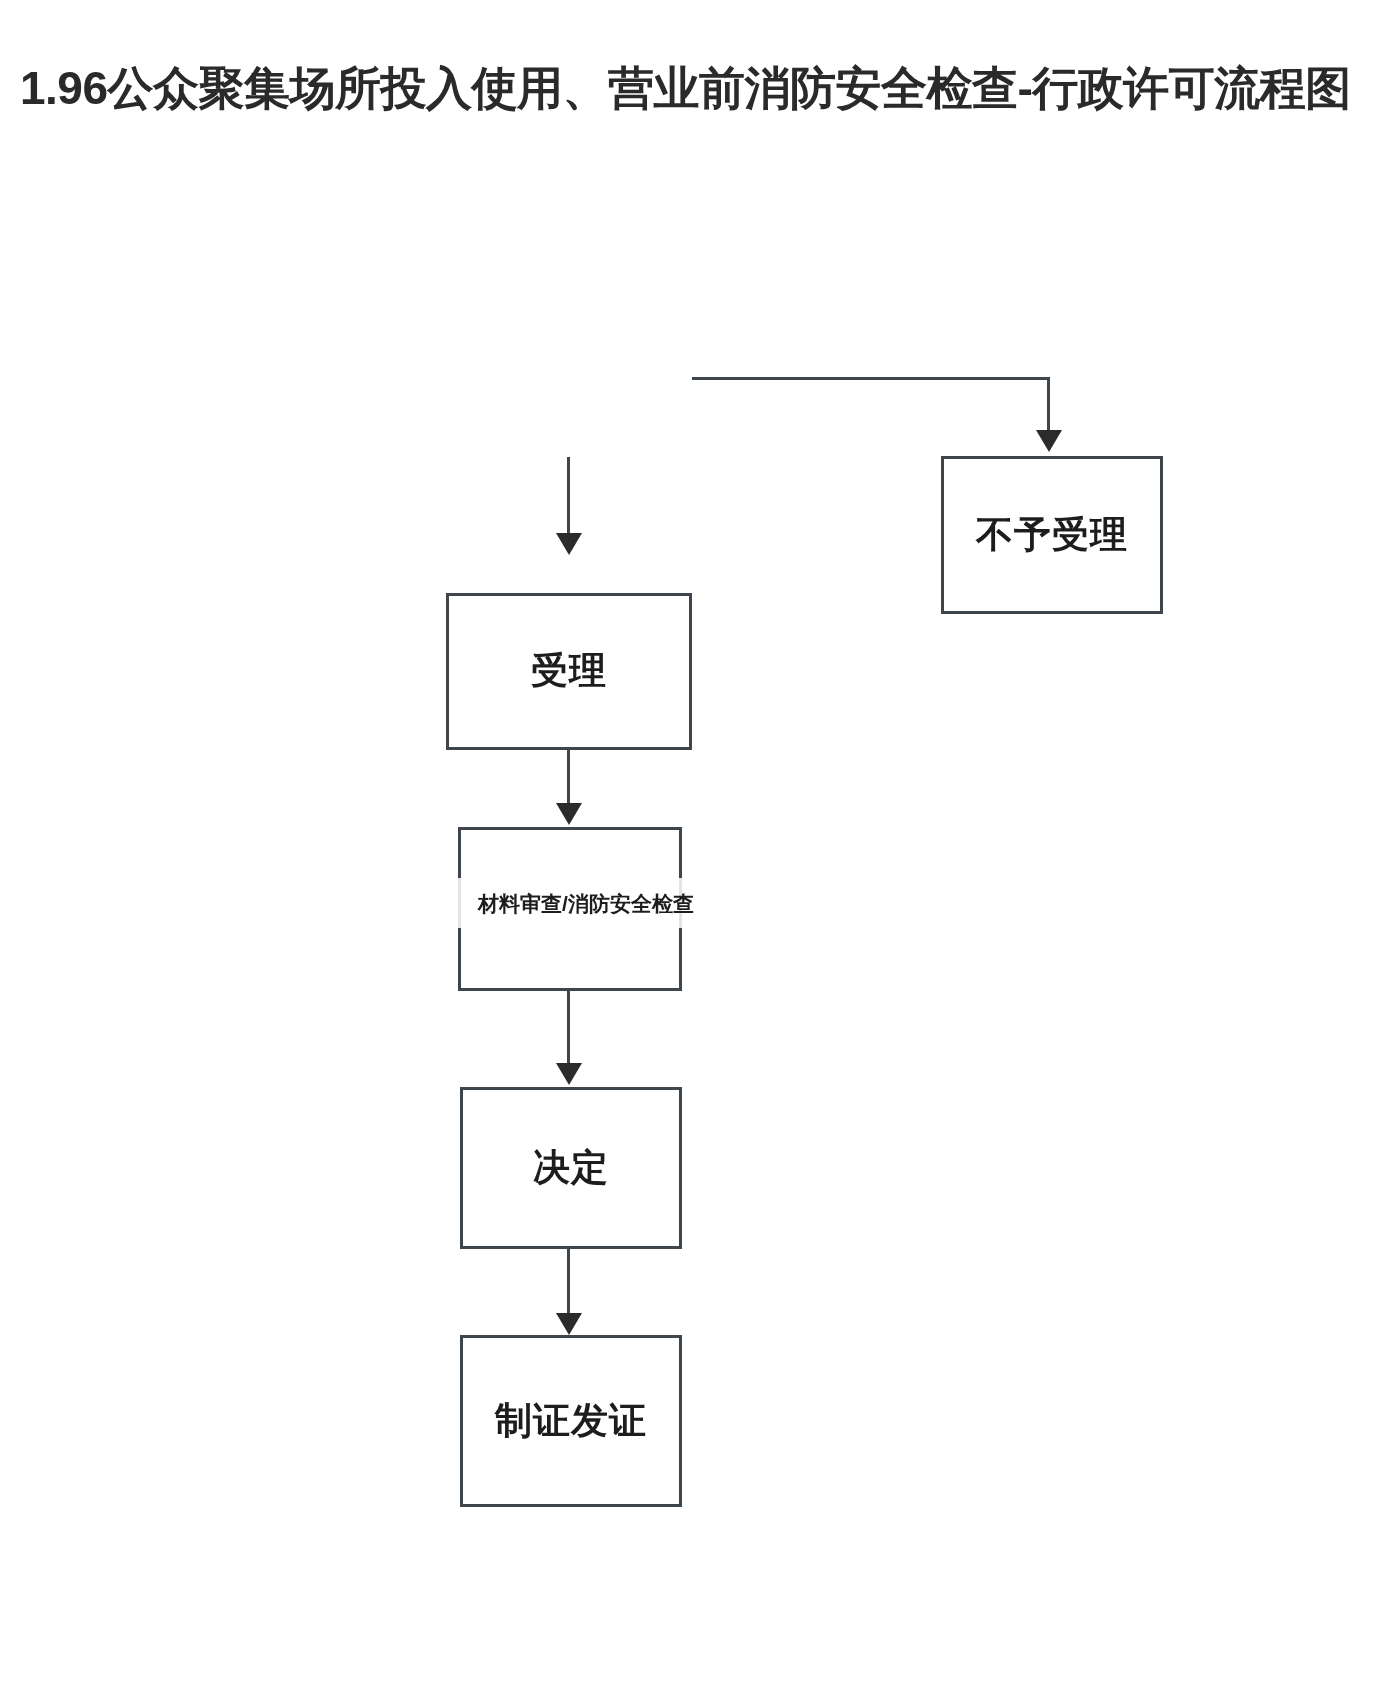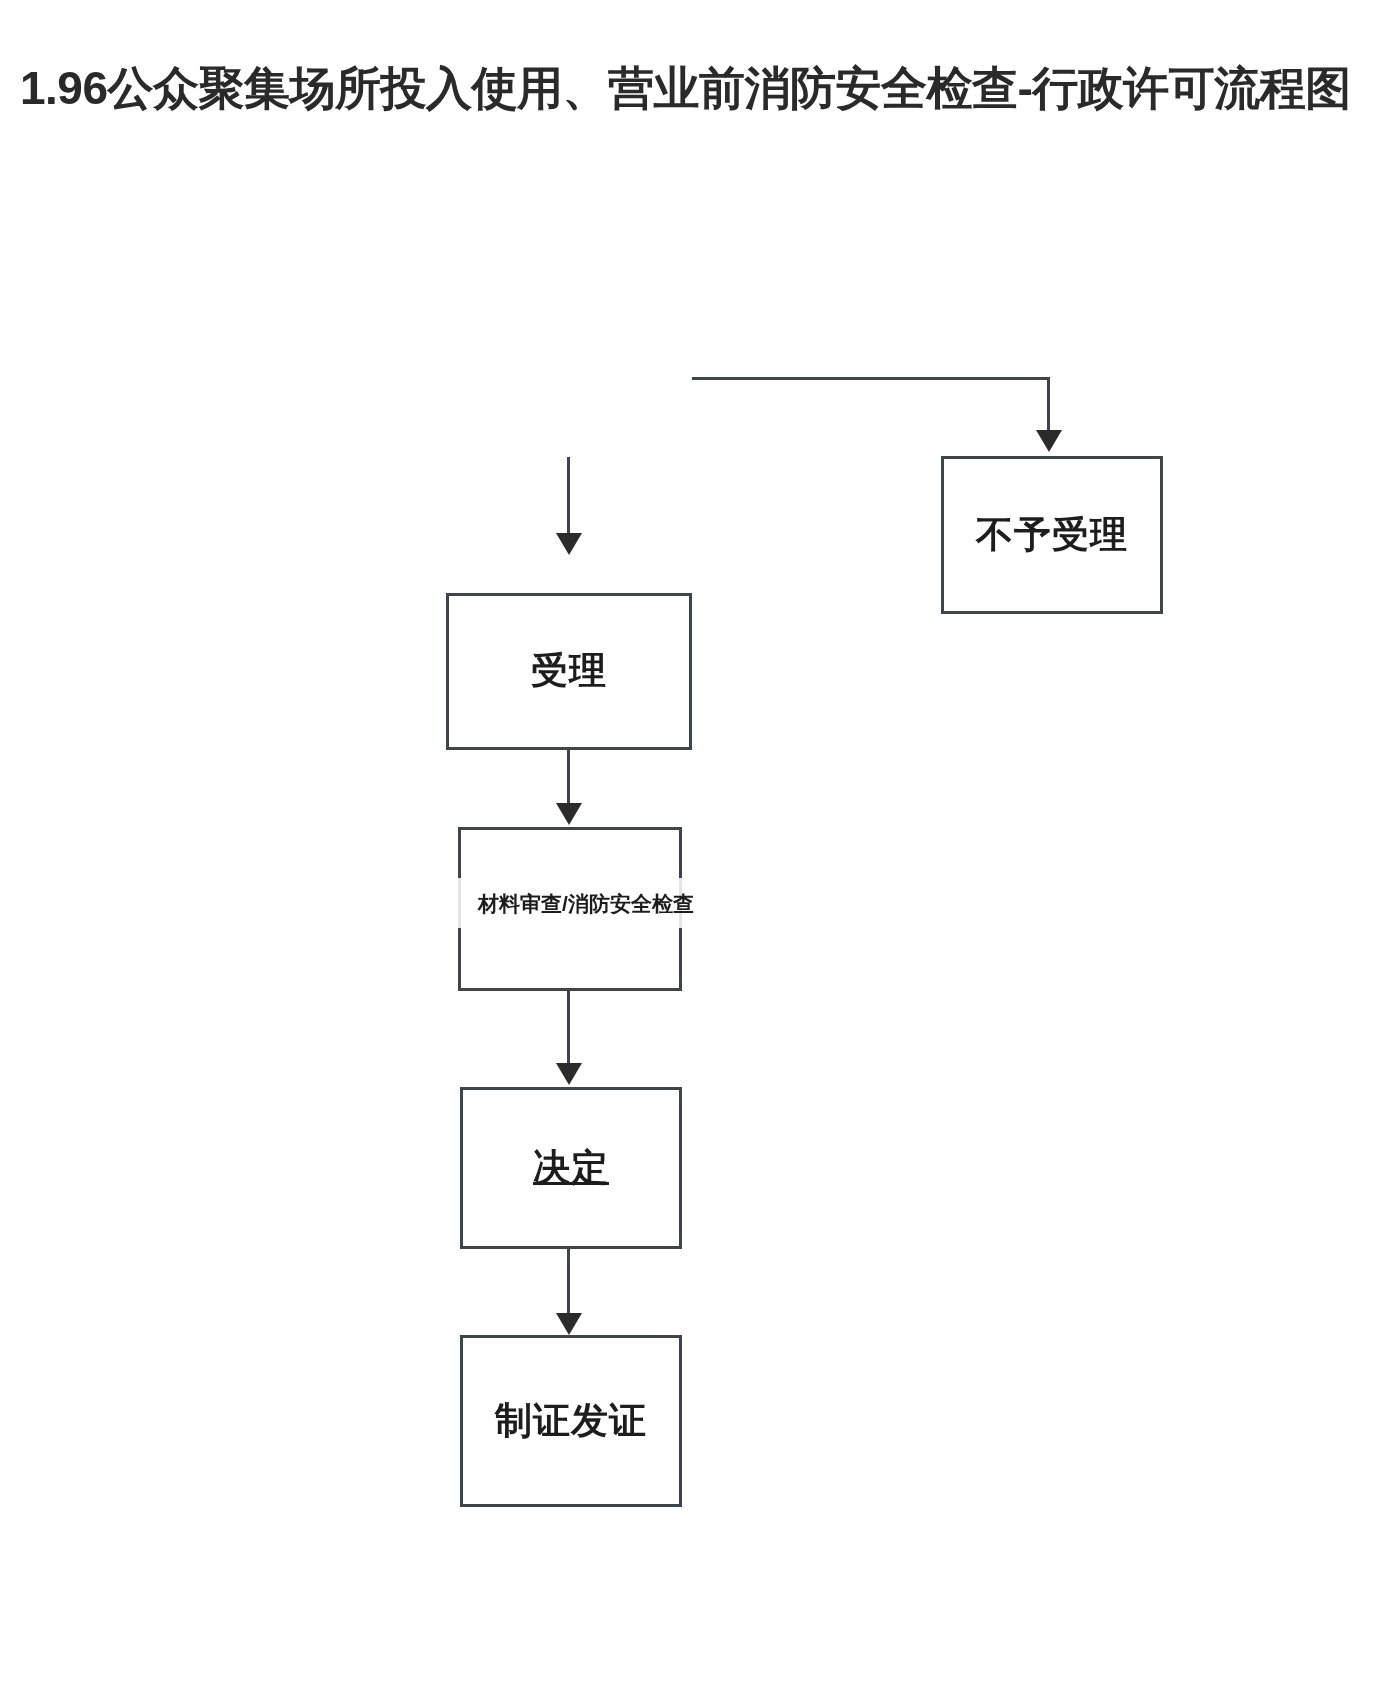--- a/index.html
+++ b/index.html
@@ -54,21 +54,21 @@
   .node-big .label {
     font-size: 37px;
     letter-spacing: 1px;
   }
 
   
   #node-apply      { left: 446px; top: 297px;  width: 246px; height: 160px; }
   #node-reject     { left: 941px; top: 456px;  width: 222px; height: 158px; }
   #node-accept     { left: 446px; top: 557px;  width: 246px; height: 157px; margin-top: 36px; }
   #node-review     { left: 458px; top: 827px;  width: 224px; height: 164px; }
-  #node-decide     { left: 460px; top: 1087px; width: 222px; height: 162px; text-decoration: underline; }
+  #node-decide     { left: 460px; top: 1087px; width: 222px; height: 162px; }
   #node-issue      { left: 460px; top: 1335px; width: 222px; height: 172px; }
 
   
   .line {
     position: absolute;
     background: #3f454d;
   }
   .line-v { width: 3px; }
   .line-h { height: 3px; }
 

